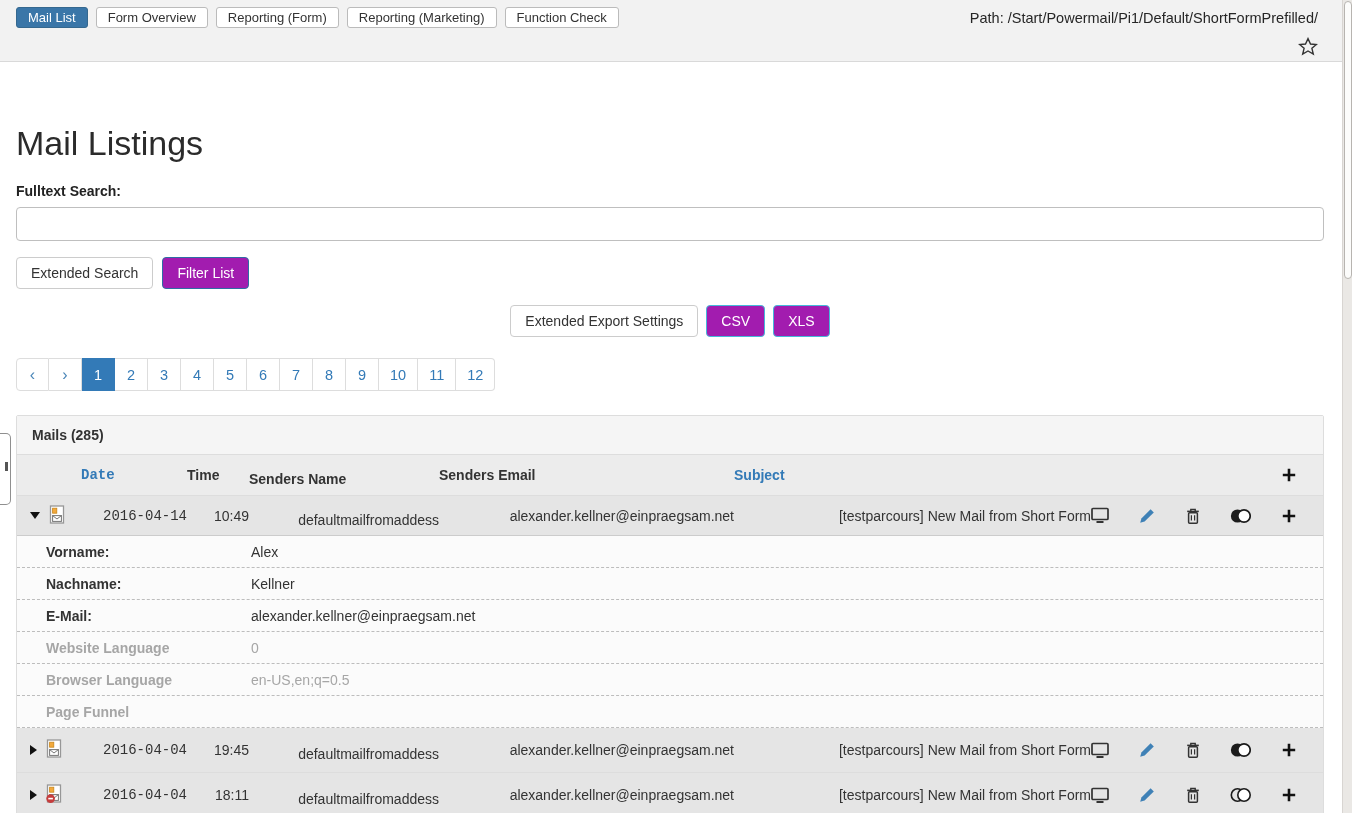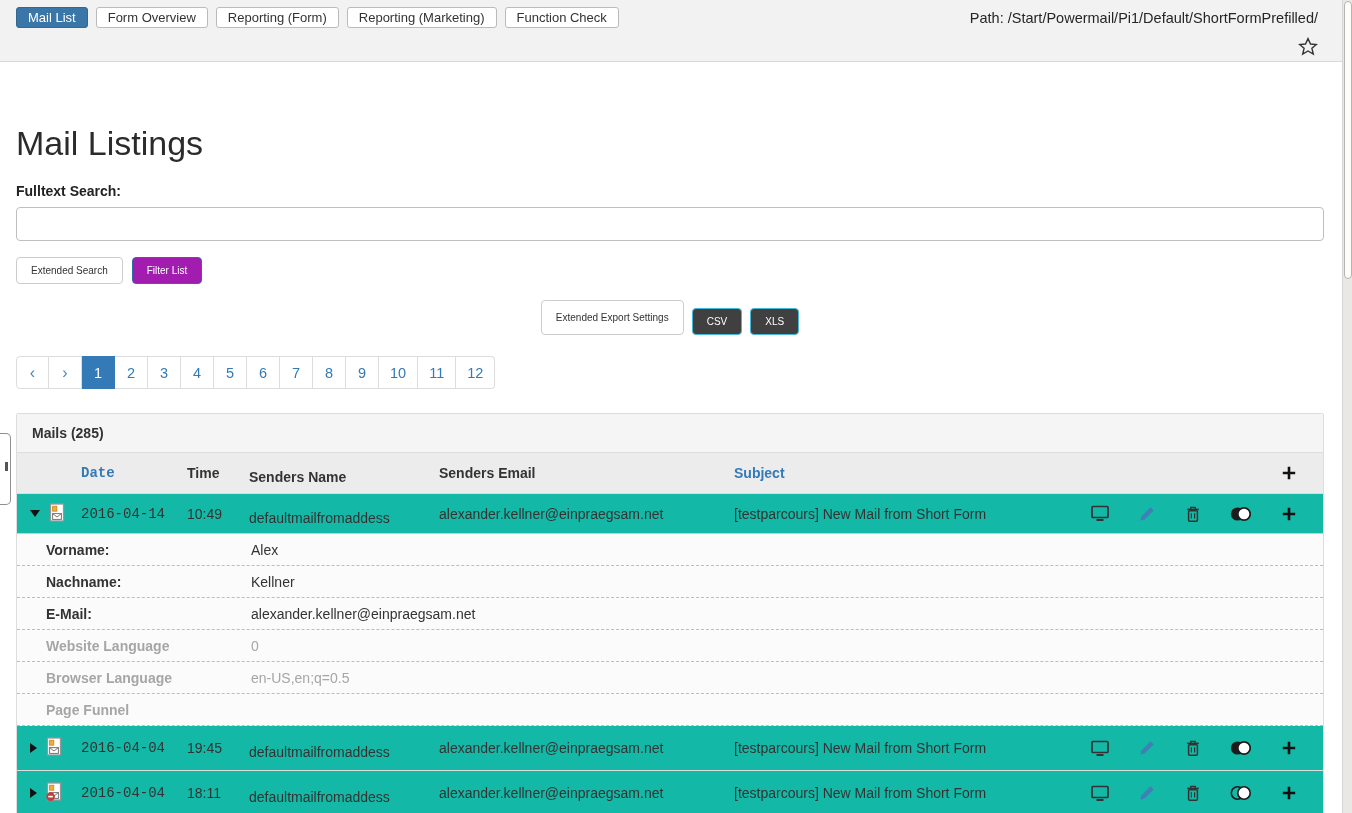--- a/index.html
+++ b/index.html
@@ -50,24 +50,24 @@
   .content { position: absolute; left: 16px; top: 62px; width: 1308px; }
 
   h1.page-title { margin-top: 62px; font-size: 34px; font-weight: 400; color: #2b2b2b; }
 
   .search-label { display: block; margin-top: 20px; font-weight: bold; font-size: 14px; color: #222; }
   .search-input {
     margin-top: 8px; width: 100%; height: 34px; border: 1px solid #bfbfbf;
     border-radius: 4px; padding: 0 10px; font-size: 14px; font-family: inherit;
   }
 
-  .btn { display: inline-block; font-size: 10px; font-family: inherit; padding: 7px 14px;
+  .btn { display: inline-block; font-size: 14px; font-family: inherit; padding: 7px 14px;
     border-radius: 4px; border: 1px solid #ccc; background: #fff; color: #333; cursor: pointer; }
   .btn-primary { background: #a21caf; border-color: #2e6da4; color: #fff; }
-  .btn-info { background: #404040; border-color: #46b8da; color: #fff; margin-top: 8px; }
+  .btn-info { background: #a21caf; border-color: #46b8da; color: #fff; }
 
   .filter-row { margin-top: 16px; display: flex; gap: 9px; }
   .export-row { margin-top: 16px; display: flex; gap: 8px; justify-content: center; }
 
   
   .pagination { margin-top: 21px; display: inline-flex; list-style: none; }
   .pagination li {
     min-width: 33px; height: 33px; display: flex; align-items: center; justify-content: center;
     border: 1px solid #ddd; border-left: none; background: #fff; color: #337ab7;
     font-size: 14.5px; cursor: pointer; padding: 0 11px;
@@ -78,21 +78,21 @@
   .pagination li.chev { color: #4a86b8; font-size: 16px; }
 
   
   .panel { margin-top: 24px; border: 1px solid #ddd; border-radius: 2px; }
   .panel-heading {
     background: #f5f5f5; border-bottom: 1px solid #ddd; padding: 11px 15px;
     font-weight: bold; font-size: 14px; color: #333;
   }
   .trow { display: flex; align-items: center; }
   .thead { background: #ececec; height: 41px; font-weight: bold; border-bottom: 1px solid #ddd; }
-  .mailrow { background: #14b8a6; }
+  .mailrow { background: #e5e5e5; text-align: right; }
   .mailrow.first { height: 40px; border-bottom: 1px solid #ccc; }
   .mailrow.collapsed { height: 45px; border-bottom: 1px solid #ddd; }
   .rowstub { background: #f6f6f6; height: 14px; }
 
   .c-caret { width: 64px; padding-left: 13px; display: flex; align-items: center; gap: 9px; flex-shrink: 0; }
   .c-date { width: 106px; flex-shrink: 0; font-family: Liberation Mono, monospace; }
   .c-time { width: 62px; flex-shrink: 0; }
   .c-name { width: 190px; flex-shrink: 0; margin-top: 8px; }
   .c-email { width: 295px; flex-shrink: 0; }
   .c-subject { flex: 1; }

